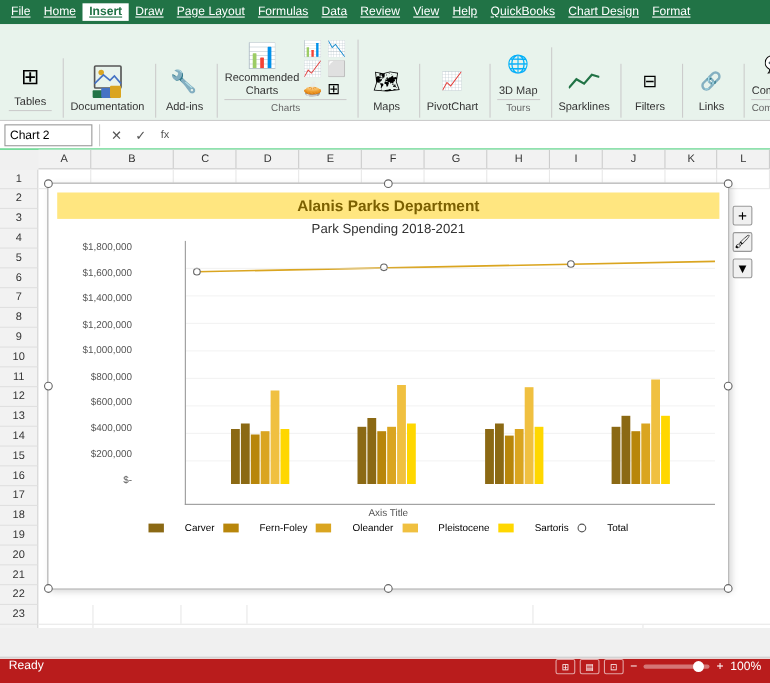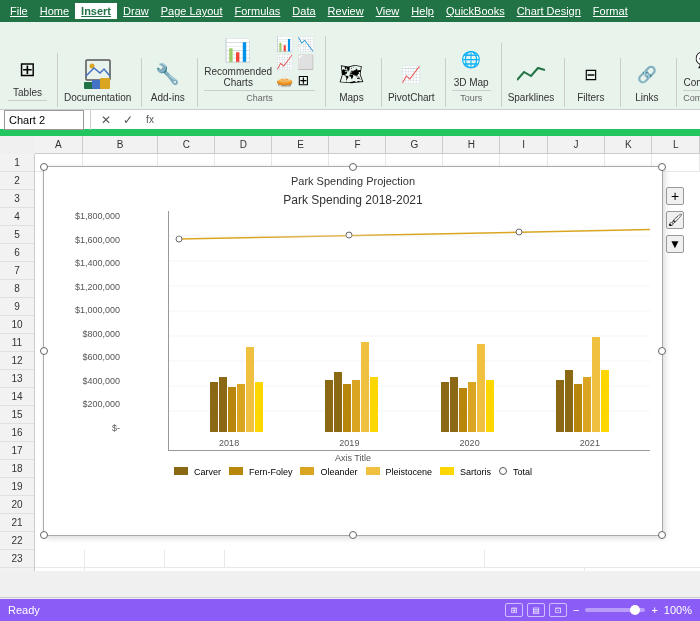--- a/index.html
+++ b/index.html
@@ -74,21 +74,21 @@
       width: 100%;
       text-align: center;
       padding-top: 2px;
       margin-top: 2px;
     }
     .ribbon-row { display: flex; gap: 6px; align-items: flex-end; }
 
     
     #formula-bar {
       background: white;
-      border-bottom: 7px solid #22c55e;
+      border-bottom: 1px solid #22c55e;
       display: flex;
       align-items: center;
       height: 26px;
       padding: 0 4px;
       gap: 4px;
     }
     #name-box {
       width: 80px;
       border: 1px solid #999;
       padding: 1px 4px;
@@ -286,22 +286,22 @@
     #chart-legend {
       display: flex;
       flex-wrap: wrap;
       justify-content: center;
       gap: 8px;
       margin-top: 4px;
       font-size: 9px;
     }
     .legend-item {
       display: flex;
-      align-items: flex-start;
-      gap: 6px;
+      align-items: center;
+      gap: 19px;
     }
     .legend-color {
       width: 14px;
       height: 8px;
     }
     .legend-circle {
       width: 8px;
       height: 8px;
       border-radius: 50%;
       border: 1px solid #555;
@@ -558,21 +558,21 @@
       <div class="chart-handle" style="bottom:-4px;left:50%;transform:translateX(-50%);"></div>
       <div class="chart-handle" style="left:-4px;top:50%;transform:translateY(-50%);"></div>
       <div class="chart-handle" style="right:-4px;top:50%;transform:translateY(-50%);"></div>
 
       <div style="position:absolute;right:-22px;top:20px;width:18px;height:18px;background:#f0f0f0;border:1px solid #999;border-radius:2px;display:flex;align-items:center;justify-content:center;font-size:14px;cursor:pointer;">+</div>
 
       <div style="position:absolute;right:-22px;top:44px;width:18px;height:18px;background:#f0f0f0;border:1px solid #999;border-radius:2px;display:flex;align-items:center;justify-content:center;font-size:12px;cursor:pointer;">🖌</div>
 
       <div style="position:absolute;right:-22px;top:68px;width:18px;height:18px;background:#f0f0f0;border:1px solid #999;border-radius:2px;display:flex;align-items:center;justify-content:center;font-size:12px;cursor:pointer;">▼</div>
 
-      <div id="chart-subtitle">Park Spending Projection</div>
+      <div id="chart-title">Alanis Parks Department</div>
 
       <div style="text-align:center;font-size:12px;color:#333;margin-bottom:4px;">Park Spending 2018-2021</div>
 
       <div id="chart-plot-area">
 
         <div id="y-axis-labels">
           <span>$1,800,000</span>
           <span>$1,600,000</span>
           <span>$1,400,000</span>
           <span>$1,200,000</span>
@@ -637,26 +637,20 @@
             <div class="year-group">
               <div class="bar" style="height:52px;background:#8B6914;"></div>
               <div class="bar" style="height:62px;background:#8B6914;"></div>
               <div class="bar" style="height:48px;background:#B8860B;"></div>
               <div class="bar" style="height:55px;background:#DAA520;"></div>
               <div class="bar" style="height:95px;background:#F0C040;"></div>
               <div class="bar" style="height:62px;background:#FFD700;"></div>
             </div>
           </div>
 
-          <div id="x-axis-labels">
-            <span>2018</span>
-            <span>2019</span>
-            <span>2020</span>
-            <span>2021</span>
-          </div>
         </div>
       </div>
 
       <div id="axis-title">Axis Title</div>
 
       <div id="chart-legend">
         <div class="legend-item">
           <div class="legend-color" style="background:#8B6914;"></div>
           <span>Carver</span>
         </div>
@@ -724,21 +718,21 @@
         <div style="flex:1;background:#555;"></div>
         <div style="flex:1;background:#555;"></div>
         <div style="flex:1;background:#555;"></div>
       </div>
       <div style="width:16px;height:12px;border:1px solid rgba(0,0,0,0.4);display:flex;justify-content:center;align-items:center;cursor:pointer;">
         <div style="width:10px;height:8px;border:1px solid #555;"></div>
       </div>
     </div>
   </div>
 
-  <div id="status-bar" style="position:absolute;bottom:0;left:0;right:0;height:22px;background:#8b5cf6;color:white;display:flex;align-items:center;font-size:11px;padding:0 8px;">
+  <div id="status-bar" style="position:absolute;bottom:0;left:0;right:0;height:22px;background:#b91c1c;color:white;display:flex;align-items:flex-start;font-size:11px;padding:0 8px;">
     <span id="status-left">Ready</span>
     <div style="margin-left:auto;display:flex;align-items:center;gap:6px;">
       <div style="display:flex;align-items:center;gap:4px;">
         <div style="width:18px;height:14px;border:1px solid rgba(255,255,255,0.6);border-radius:2px;display:flex;align-items:center;justify-content:center;font-size:8px;cursor:pointer;">⊞</div>
         <div style="width:18px;height:14px;border:1px solid rgba(255,255,255,0.6);border-radius:2px;display:flex;align-items:center;justify-content:center;font-size:8px;cursor:pointer;">▤</div>
         <div style="width:18px;height:14px;border:1px solid rgba(255,255,255,0.6);border-radius:2px;display:flex;align-items:center;justify-content:center;font-size:8px;cursor:pointer;">⊡</div>
       </div>
       <span>−</span>
       <div style="width:60px;height:4px;background:rgba(255,255,255,0.4);border-radius:2px;position:relative;cursor:pointer;">
         <div style="width:10px;height:10px;background:white;border-radius:50%;position:absolute;top:-3px;left:75%;cursor:pointer;"></div>

